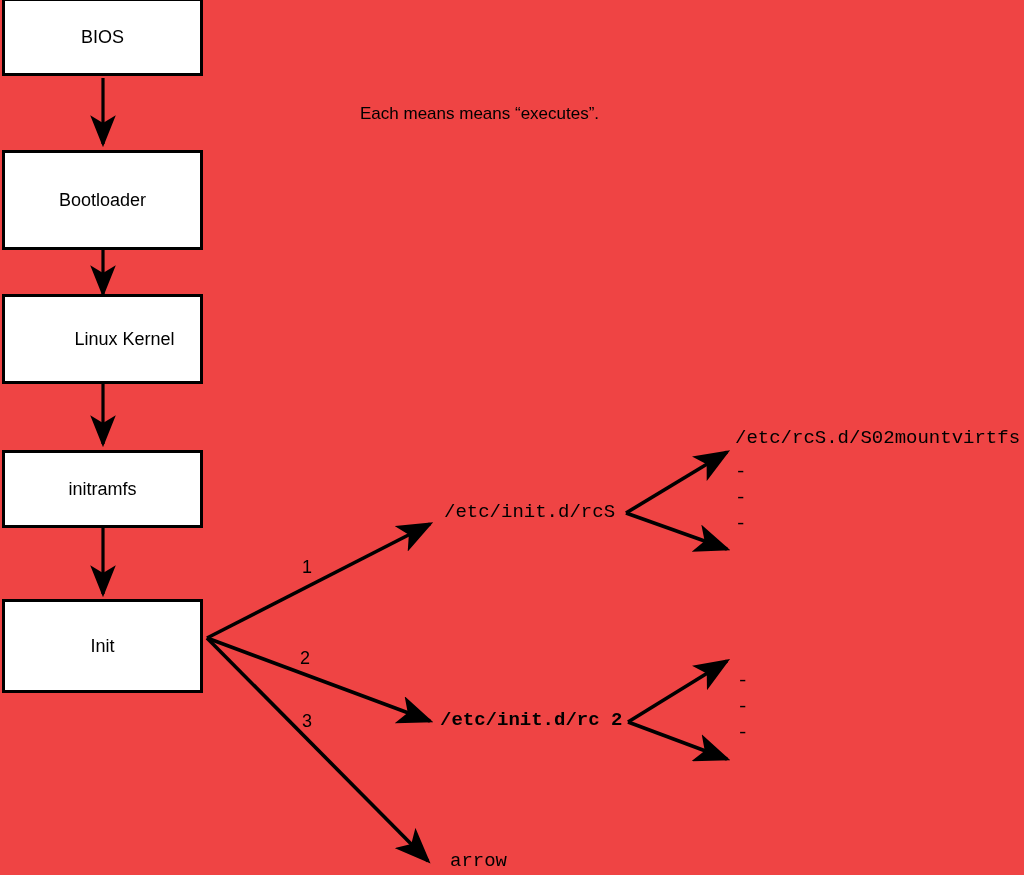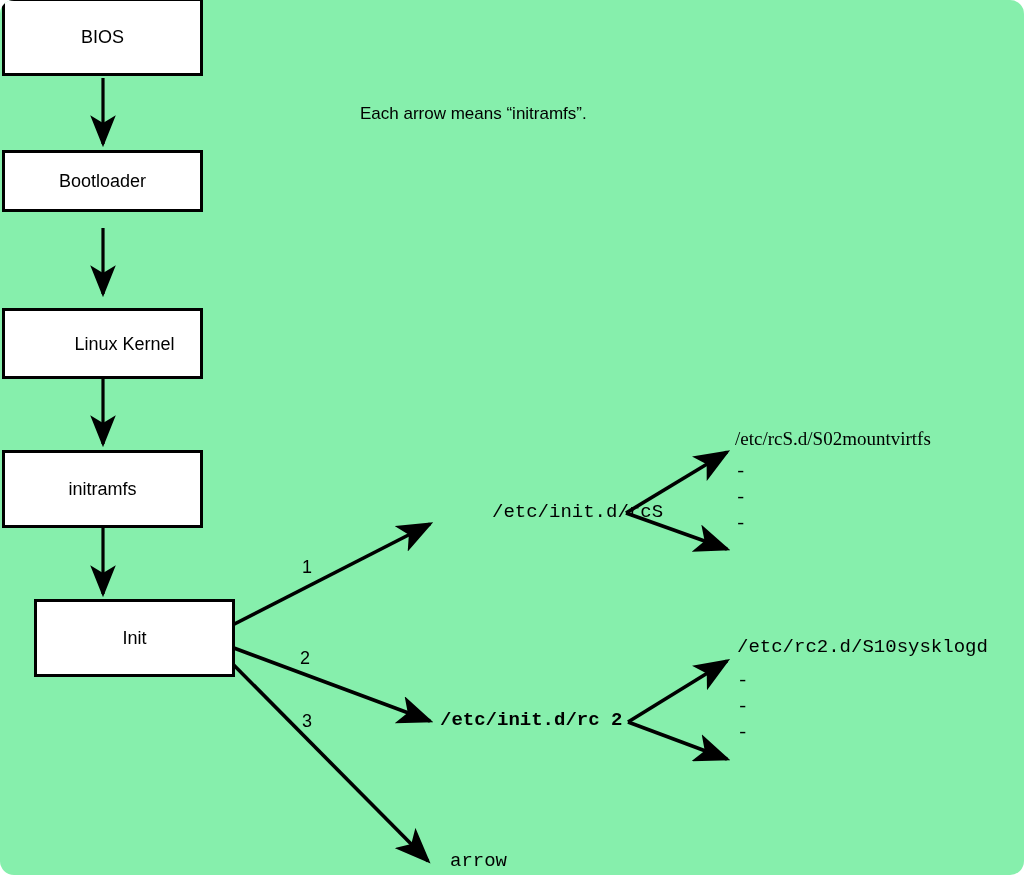--- a/index.html
+++ b/index.html
@@ -9,23 +9,22 @@
     background: #ffffff;
   }
   body {
     font-family: "Liberation Sans", sans-serif;
     color: #000000;
   }
   #canvas {
     position: relative;
     width: 1024px;
     height: 875px;
-    background: #86efac;
+    background: #ef4444;
     overflow: hidden;
-    border-radius: 14px;
   }
   #diagram-svg {
     position: absolute;
     left: 0;
     top: 0;
     width: 1024px;
     height: 875px;
   }
   .node-box {
     position: absolute;
@@ -107,49 +106,48 @@
     <g stroke="#000000" stroke-width="3.6" fill="none" marker-end="url(#arrowhead)">
       <line x1="628" y1="722" x2="727" y2="661"></line>
       <line x1="628" y1="722" x2="727" y2="759"></line>
     </g>
   </svg>
 
   <div class="node-box" style="left:2px; top:-2px; width:201px; height:78px;">
     <span>BIOS</span>
   </div>
 
-  <div class="node-box" style="left:2px; top:150px; width:201px; height:62px;">
+  <div class="node-box" style="left:2px; top:150px; width:201px; height:100px;">
     <span>Bootloader</span>
   </div>
 
-  <div class="node-box" style="left:2px; top:308px; width:201px; height:71px;padding-left:44px;">
+  <div class="node-box" style="left:2px; top:294px; width:201px; height:90px;padding-left:44px;">
     <span>Linux Kernel</span>
   </div>
 
   <div class="node-box" style="left:2px; top:450px; width:201px; height:78px;">
     <span>initramfs</span>
   </div>
 
-  <div class="node-box" style="left:2px; top:599px; width:201px; height:78px;margin-left:32px;">
+  <div class="node-box" style="left:2px; top:599px; width:201px; height:94px;">
     <span>Init</span>
   </div>
 
-  <div class="caption" style="left:360px; top:105px;">Each arrow means “initramfs”.</div>
+  <div class="caption" style="left:360px; top:105px;">Each means means “executes”.</div>
 
   <div class="edge-num" style="left:302px; top:558px;">1</div>
   <div class="edge-num" style="left:300px; top:649px;">2</div>
   <div class="edge-num" style="left:302px; top:712px;">3</div>
 
-  <div class="mono-label" style="left:444px; top:503px;margin-left:48px;">/etc/init.d/rcS</div>
+  <div class="mono-label" style="left:444px; top:503px;">/etc/init.d/rcS</div>
   <div class="mono-label" style="left:440px; top:711px;font-weight:bold;">/etc/init.d/rc 2</div>
   <div class="mono-label" style="left:450px; top:852px;">arrow</div>
 
-  <div class="mono-label" style="left:735px; top:429px;font-family:Liberation Serif, serif;">/etc/rcS.d/S02mountvirtfs</div>
+  <div class="mono-label" style="left:735px; top:429px;">/etc/rcS.d/S02mountvirtfs</div>
   <div class="ellipsis-dash" style="left:735px; top:463px;">-</div>
   <div class="ellipsis-dash" style="left:735px; top:489px;">-</div>
   <div class="ellipsis-dash" style="left:735px; top:515px;">-</div>
 
-  <div class="mono-label" style="left:737px; top:638px;">/etc/rc2.d/S10sysklogd</div>
   <div class="ellipsis-dash" style="left:737px; top:672px;">-</div>
   <div class="ellipsis-dash" style="left:737px; top:698px;">-</div>
   <div class="ellipsis-dash" style="left:737px; top:724px;">-</div>
 
 </div>
 
 </body></html>

